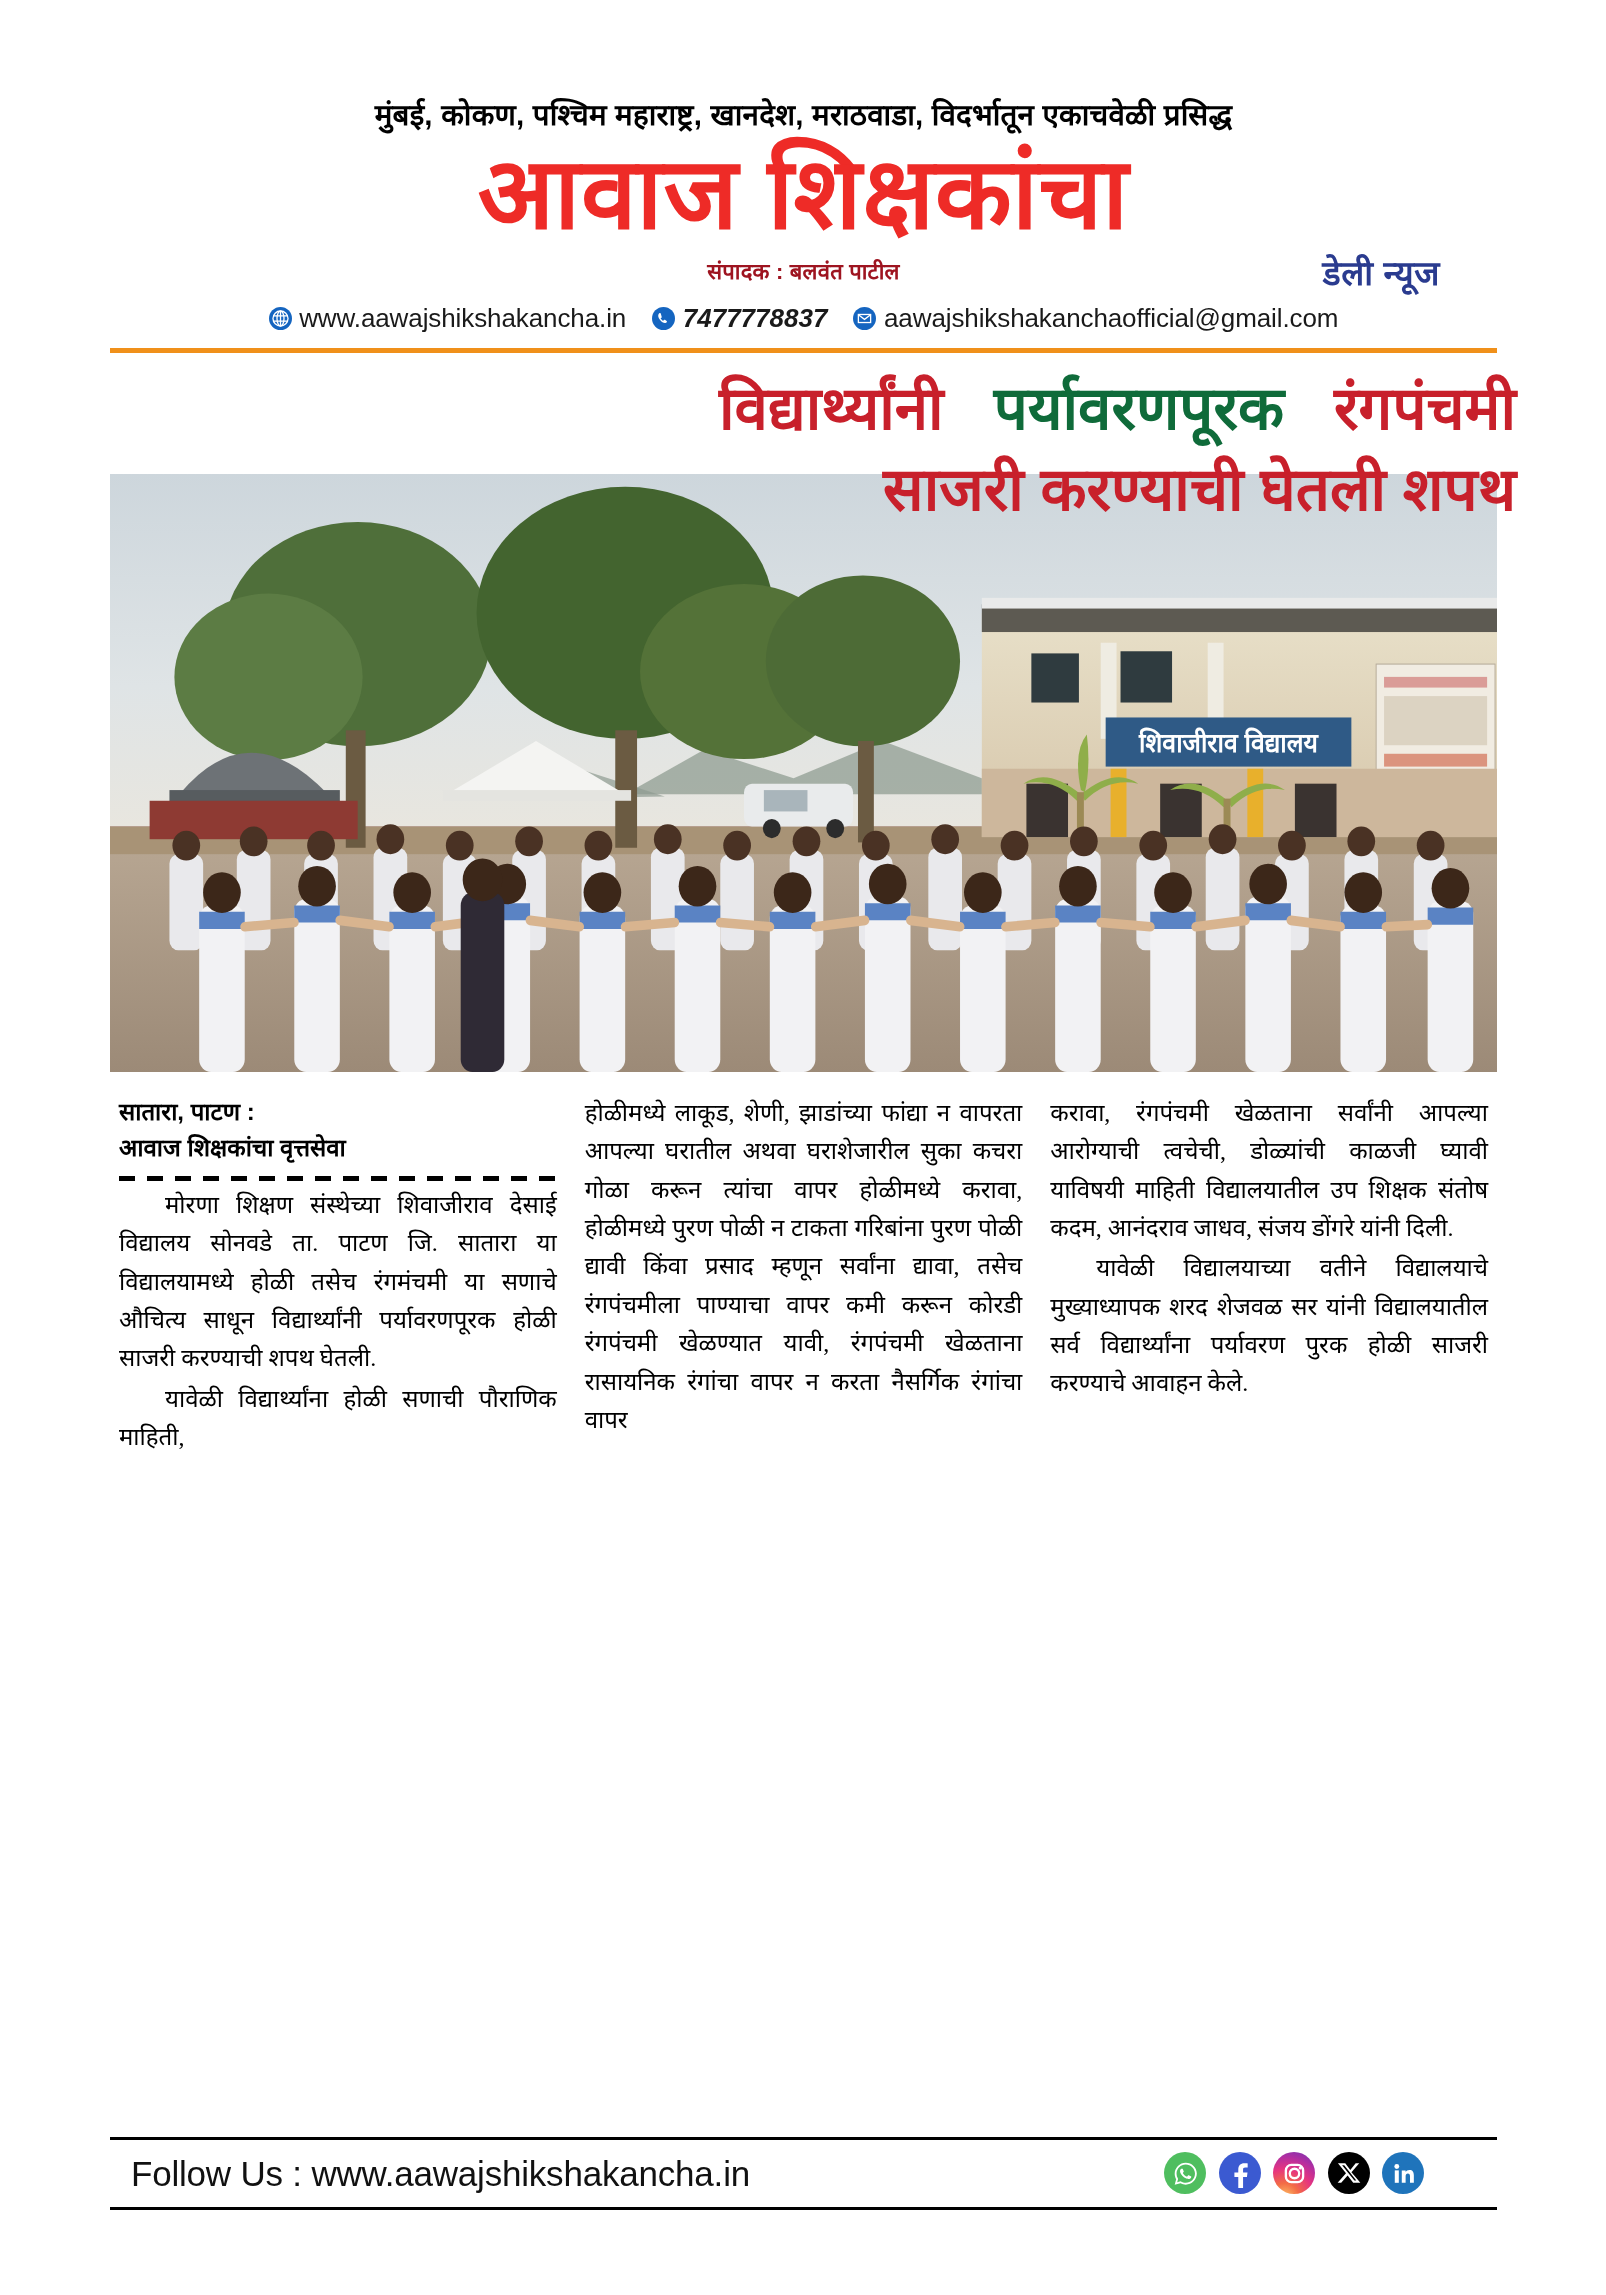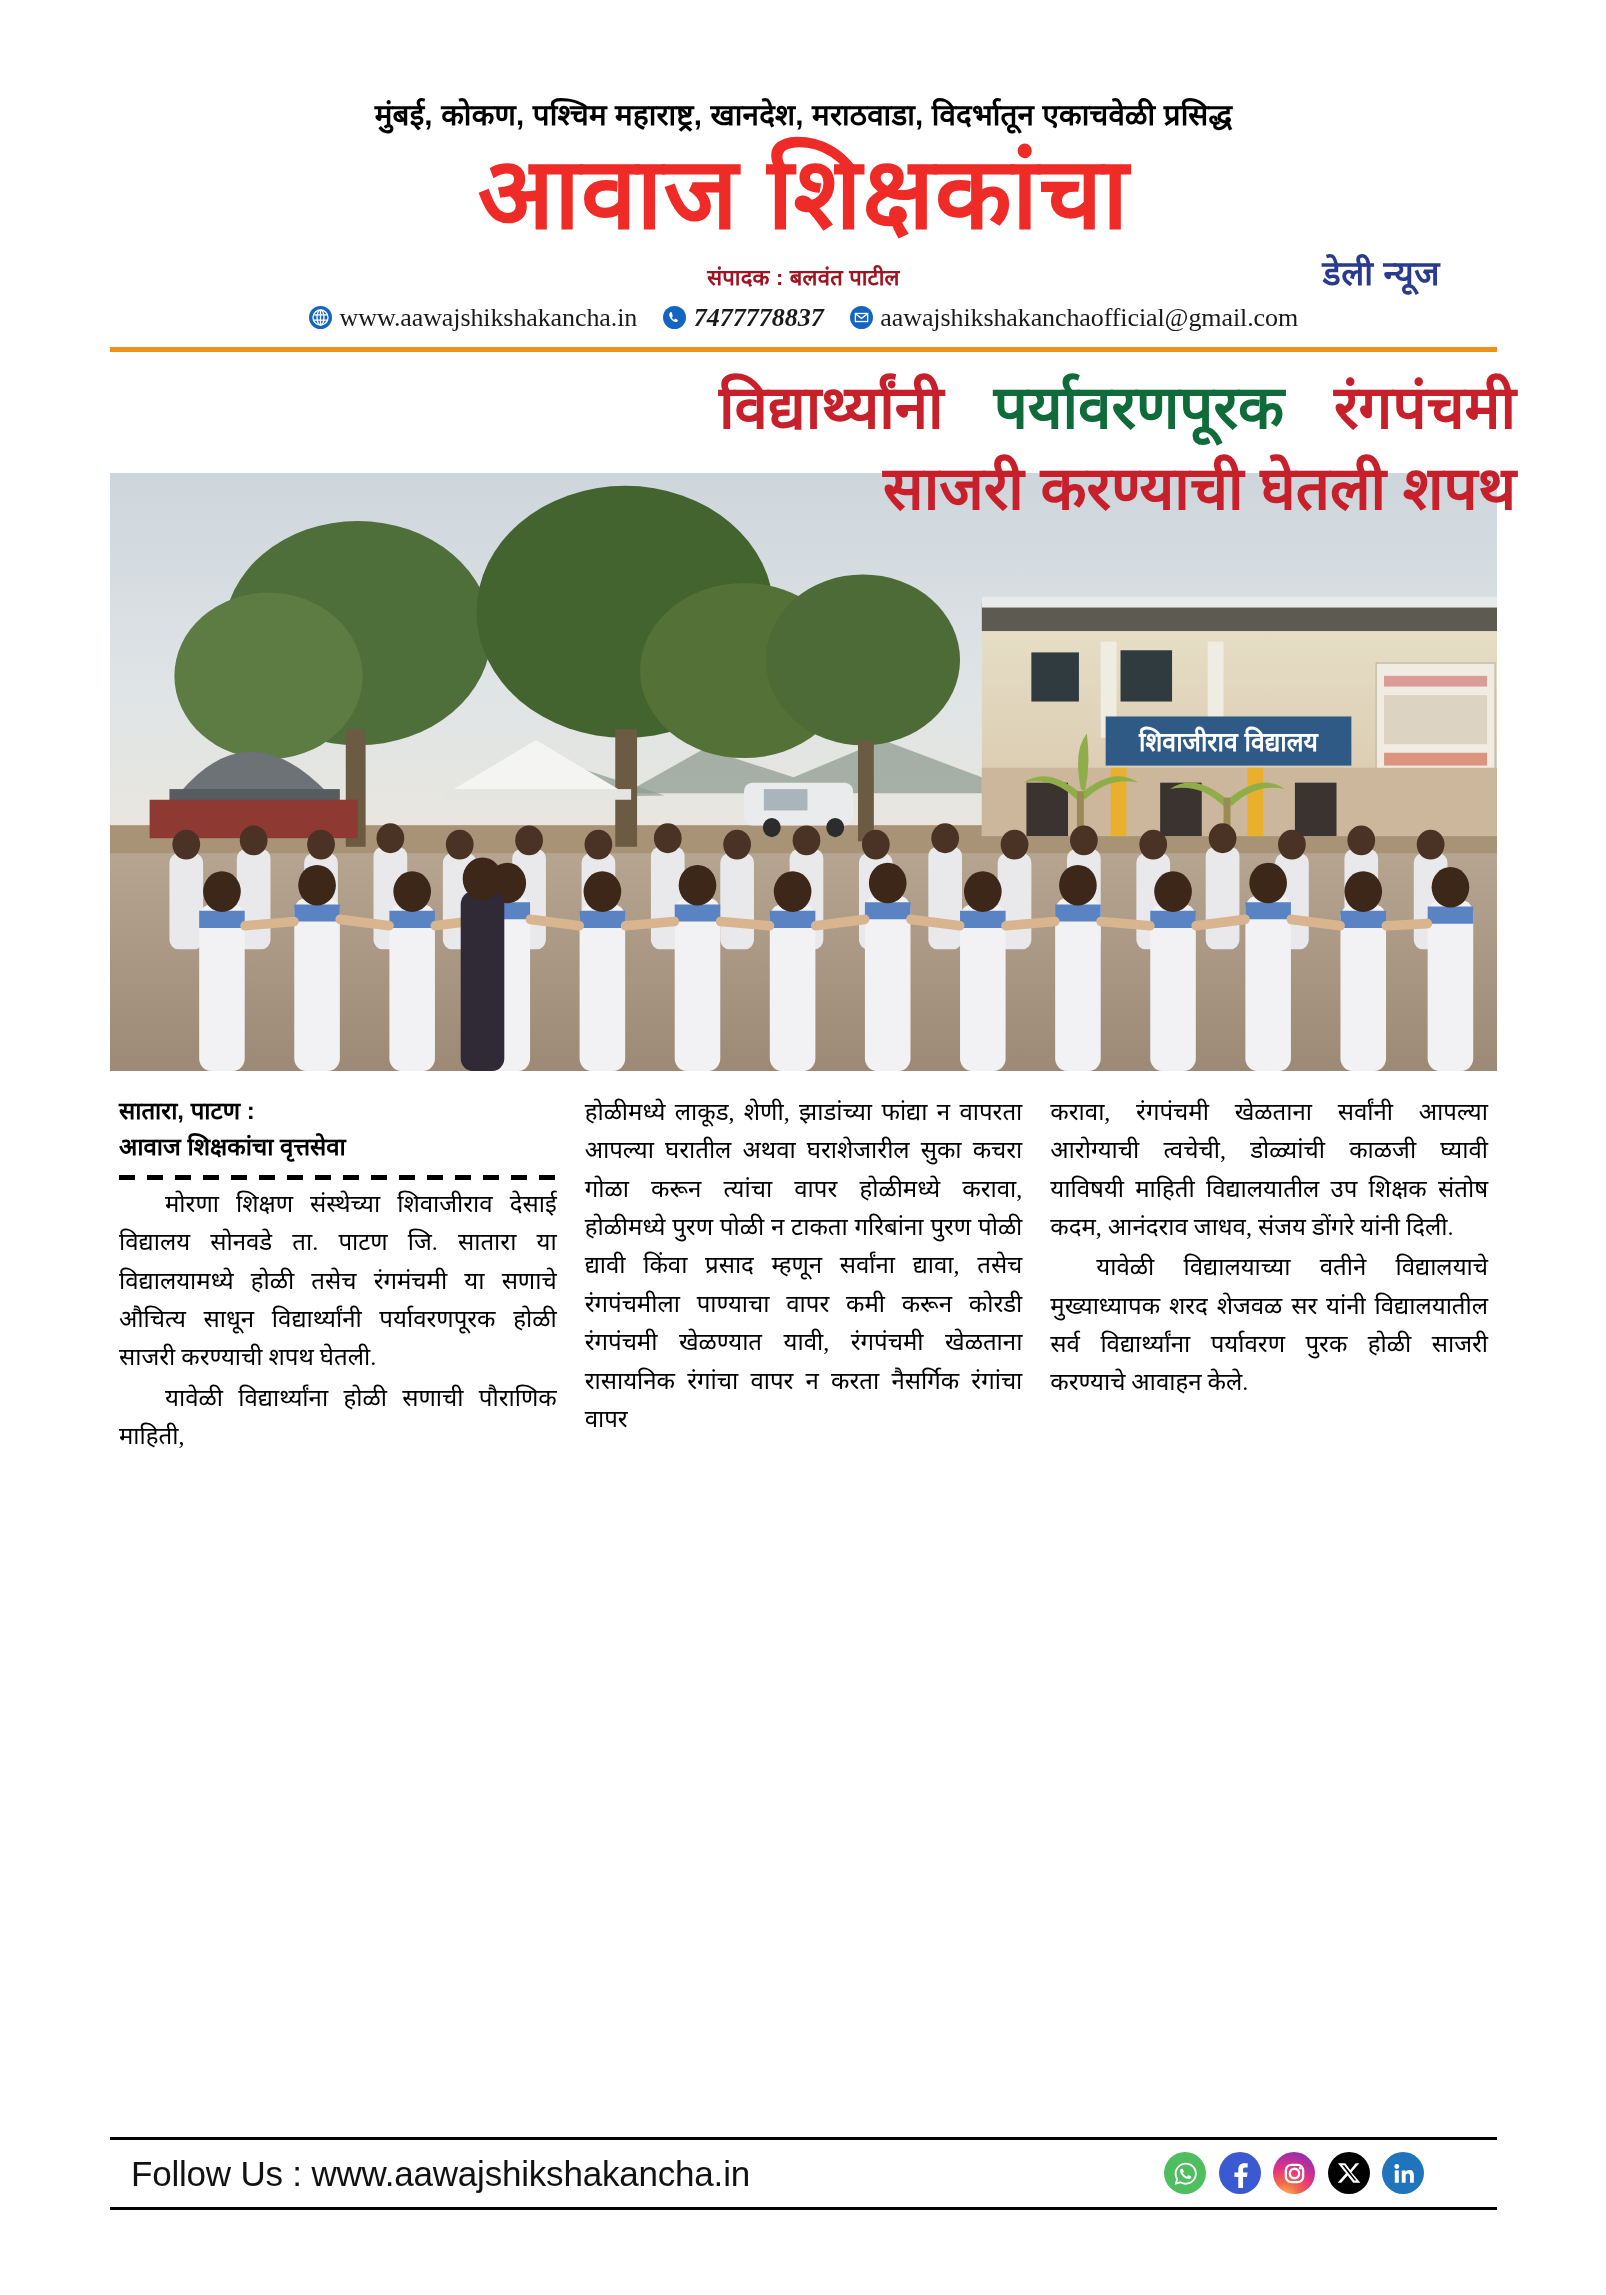--- a/index.html
+++ b/index.html
@@ -48,21 +48,21 @@
     letter-spacing: 1px;
   }
   .sub-row {
     position: relative;
     height: 46px;
     margin-top: -2.9px;
   }
   .editor-line {
     position: absolute;
     left: 0; right: 0;
-    top: 18px;
+    top: 12px;
     text-align: center;
     font-family: "Liberation Sans", "DejaVu Sans", sans-serif;
     font-weight: 700;
     font-size: 22px;
     color: #9e1420;
     letter-spacing: 0.2px;
   }
   .daily-news {
     position: absolute;
     right: 57px;
@@ -84,21 +84,21 @@
     margin-top: 14.3px;
     padding: 0 95px;
   }
   .contact-item {
     display: flex;
     align-items: center;
     gap: 7.6px;
     white-space: nowrap;
   }
   .contact-item .txt {
-    font-family: Liberation Serif, serif;
+    font-family: Liberation Sans, sans-serif;
     font-size: 26px;
     color: #1a1a1a;
     letter-spacing: -0.1px;
   }
   .contact-item .txt.phone {
     font-style: italic;
     font-weight: 700;
     letter-spacing: 0px;
   }
   .cicon {

